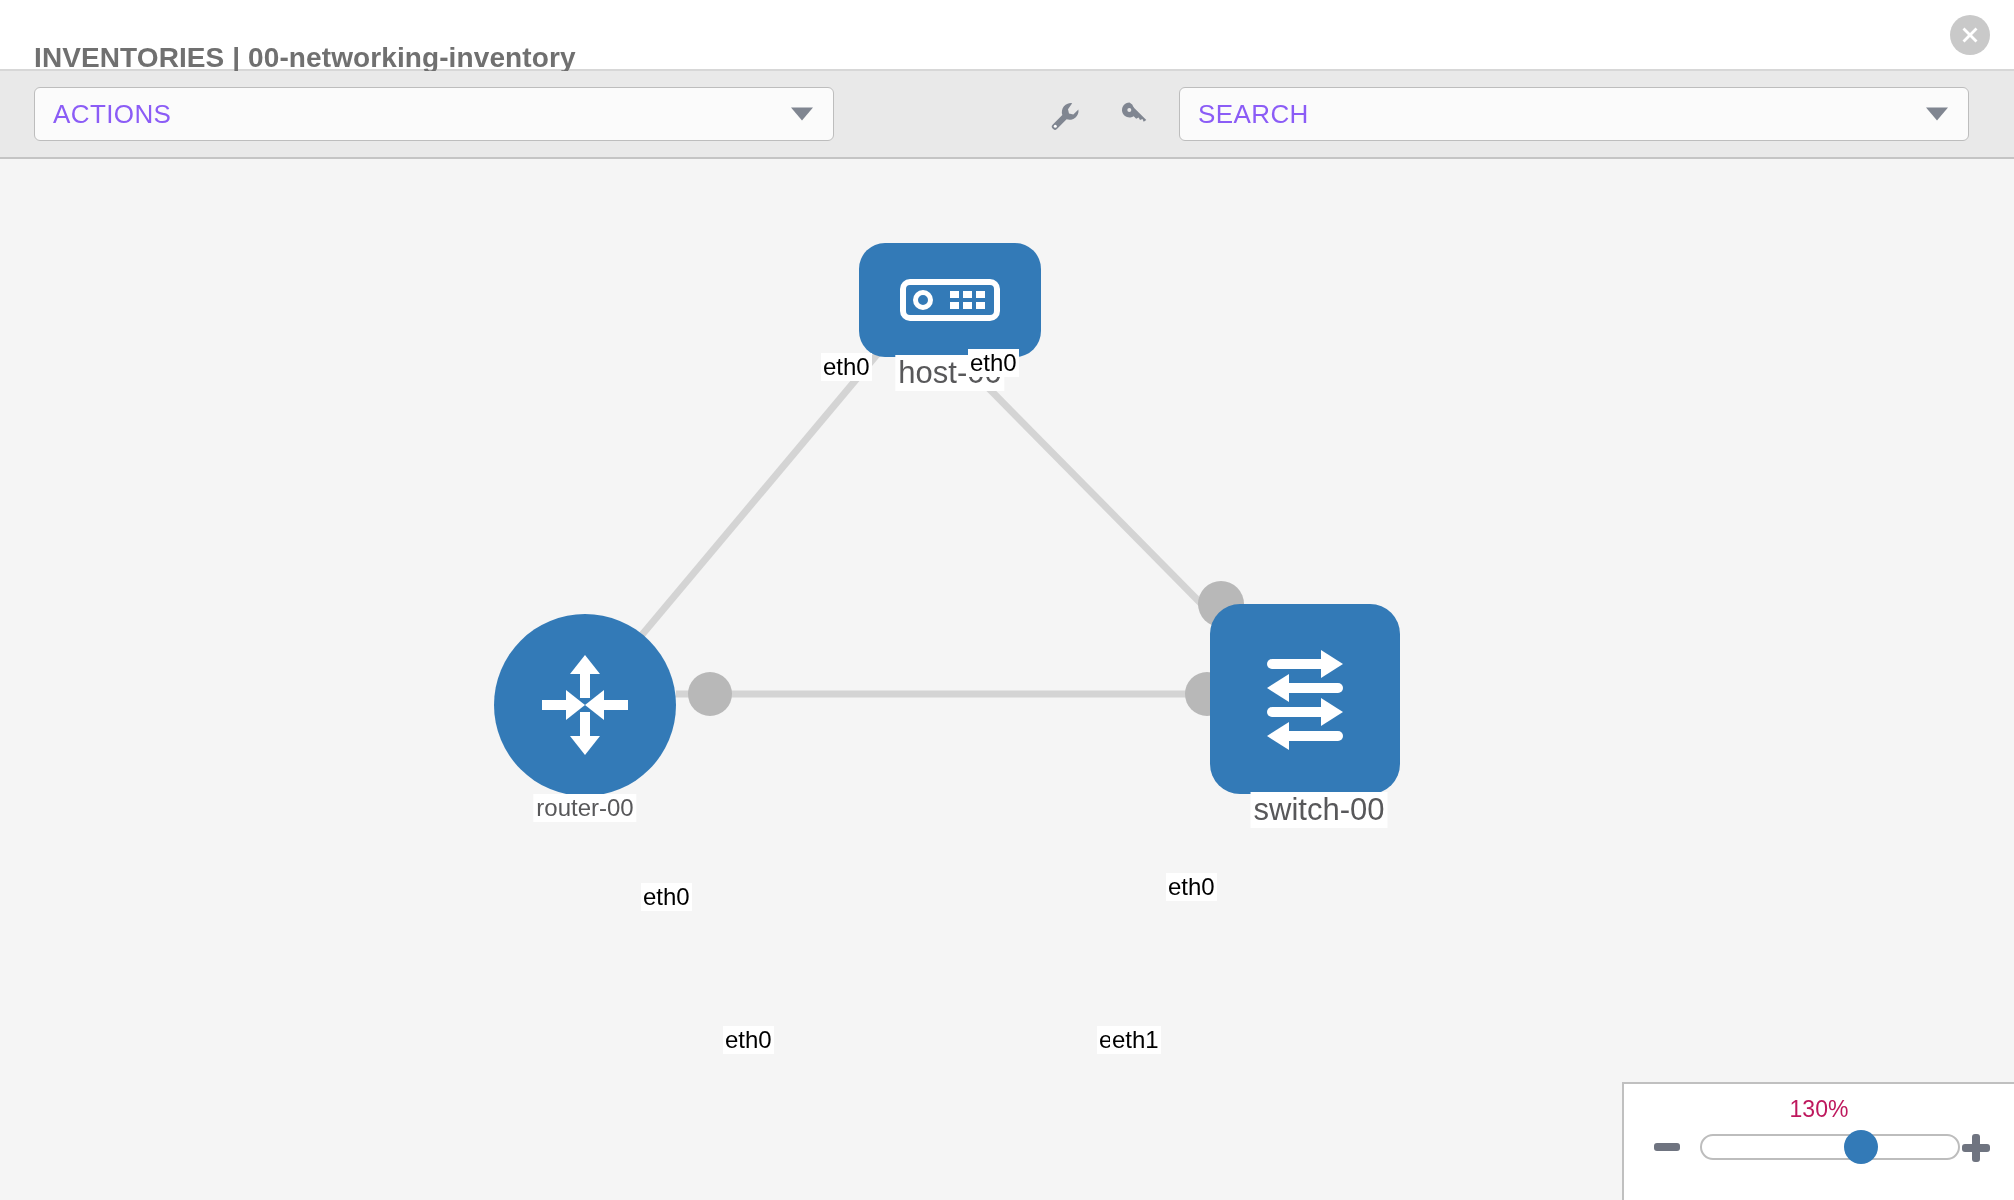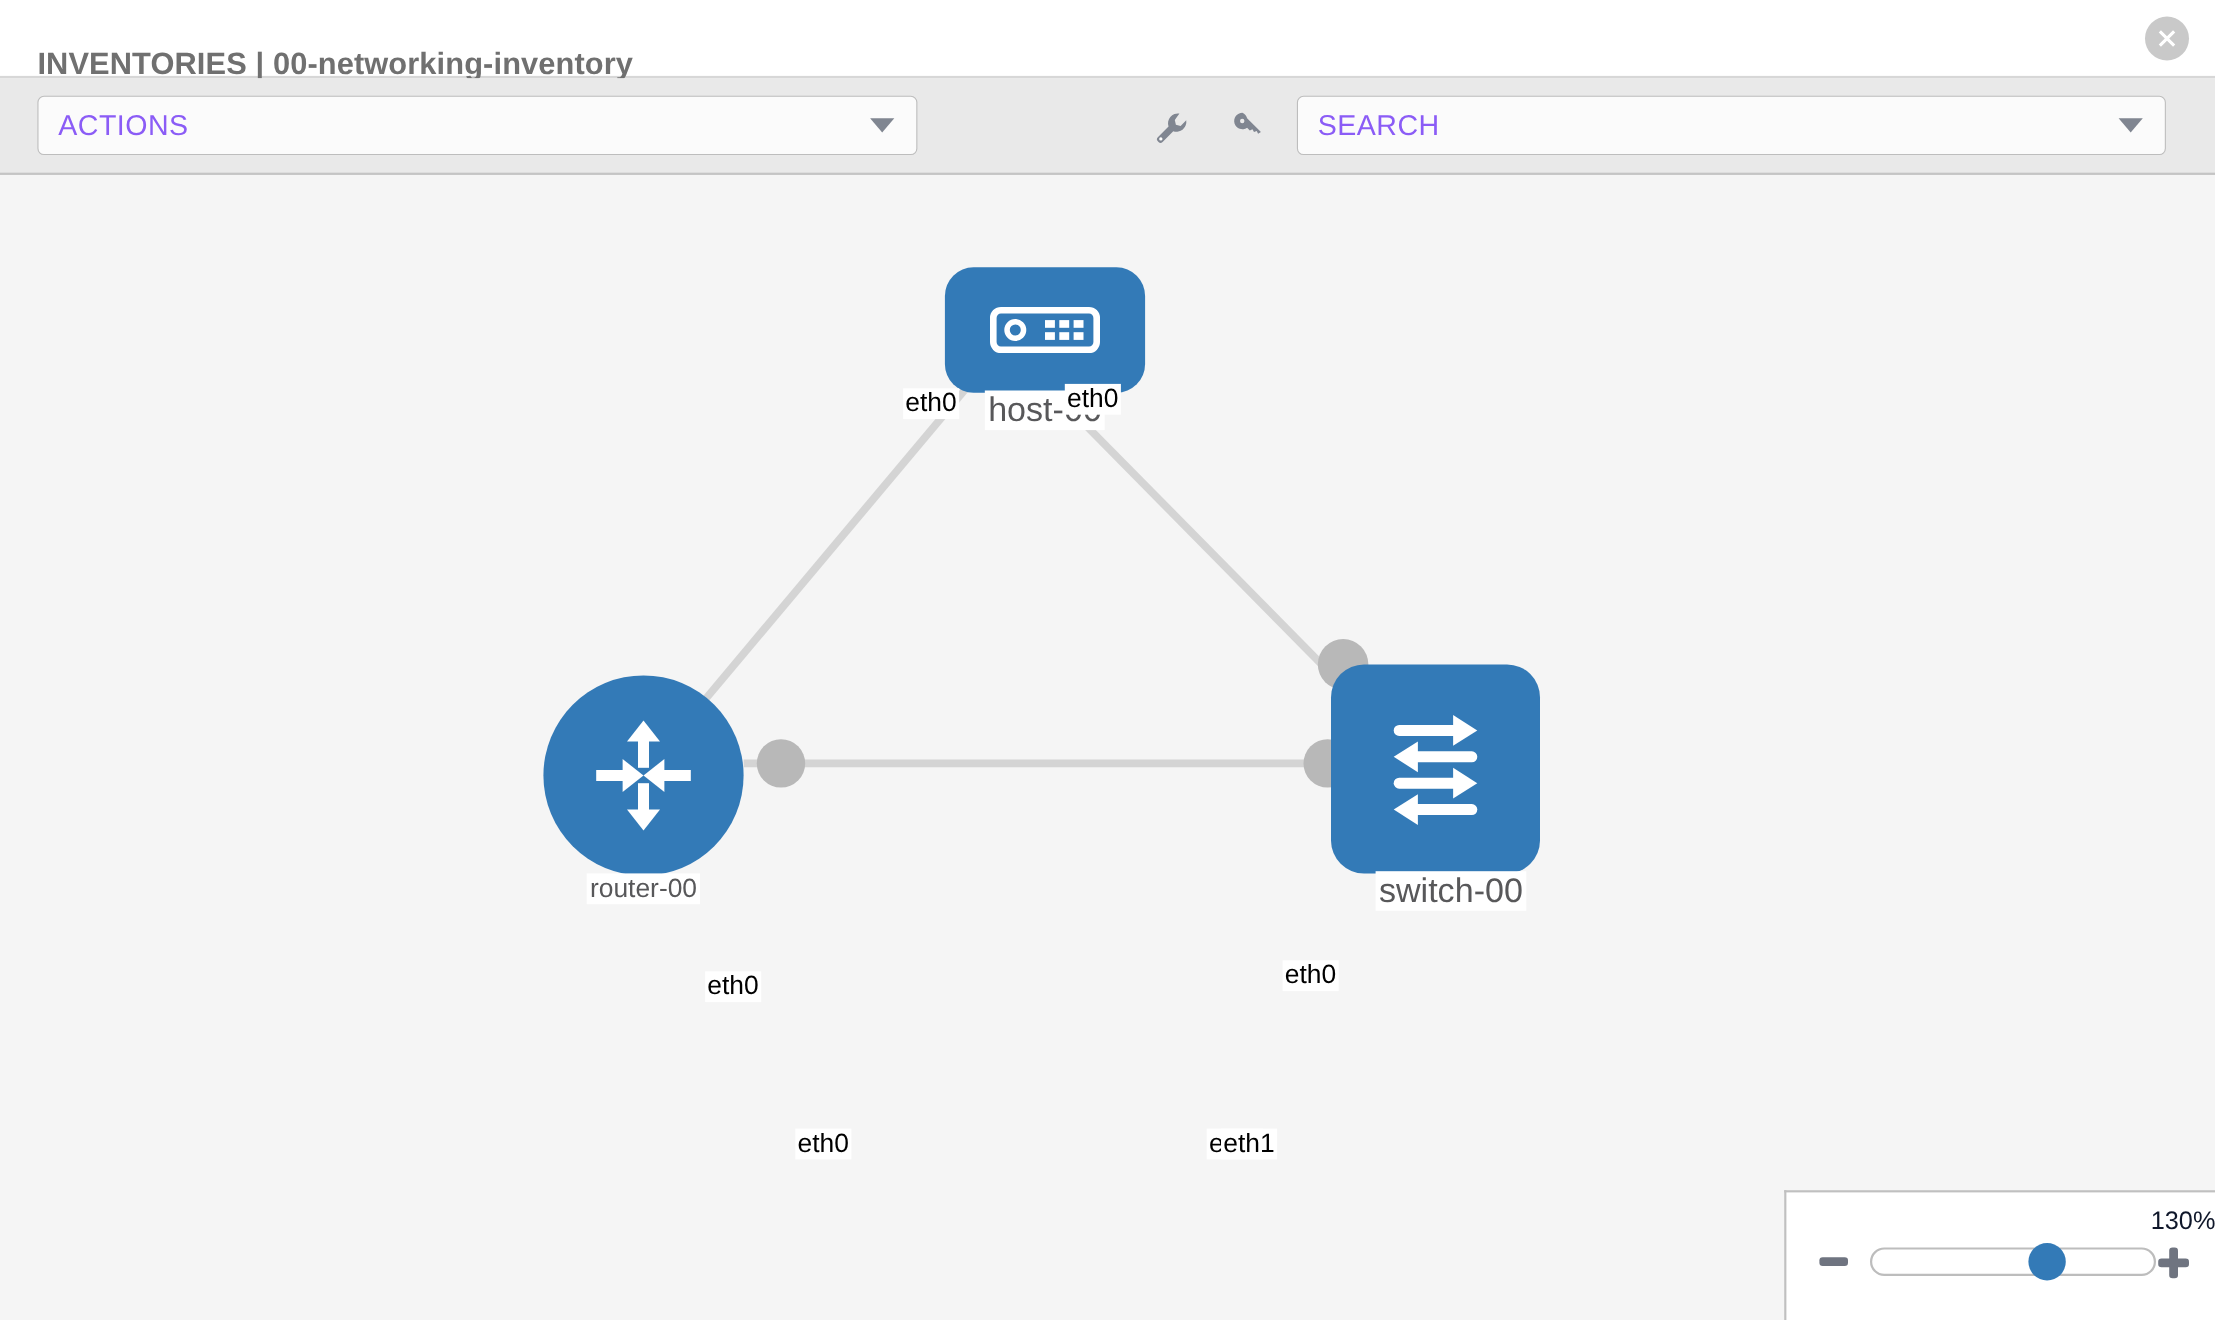--- a/index.html
+++ b/index.html
@@ -113,22 +113,22 @@
   
   #zoom-panel {
     position: absolute; left: 1622px; top: 1082px;
     width: 392px; height: 118px;
     background: #ffffff;
     border: 2px solid #c0c0c0;
     border-right: none; border-bottom: none;
   }
   #zoom-value {
     position: absolute; top: 12px; left: 0; width: 100%;
-    text-align: right;
-    font-size: 23px; color: #0f172a;
+    text-align: center;
+    font-size: 23px; color: #be185d;
   }
   #zoom-minus, #zoom-plus {
     position: absolute; top: 48px;
     color: #6f7480; cursor: pointer;
     font-size: 38px; line-height: 28px; font-weight: bold;
   }
   #zoom-minus { left: 28px; }
   #zoom-plus  { right: 22px; }
   #zoom-track {
     position: absolute; left: 76px; top: 50px;

